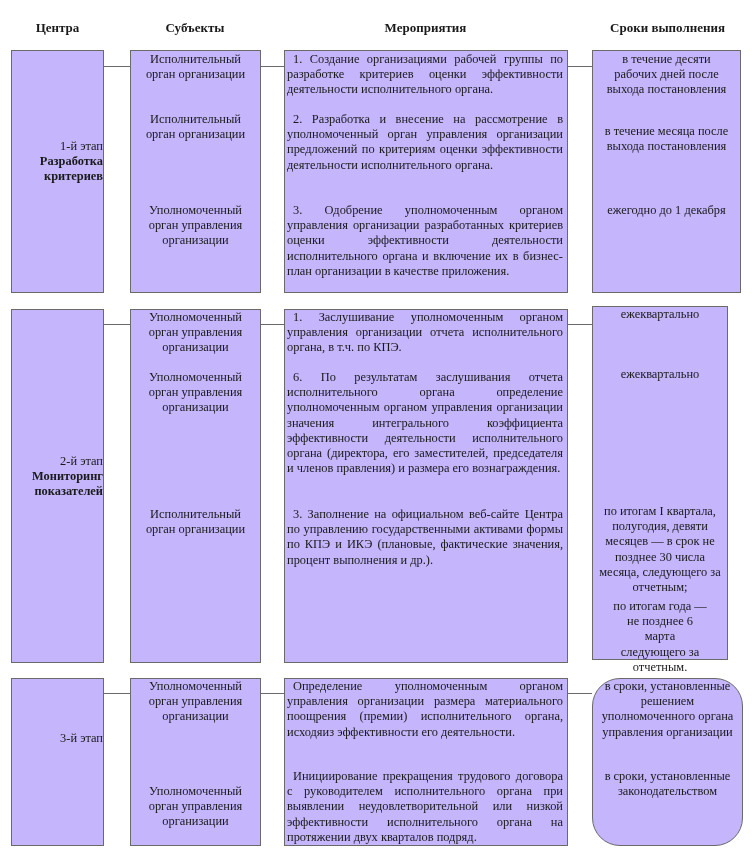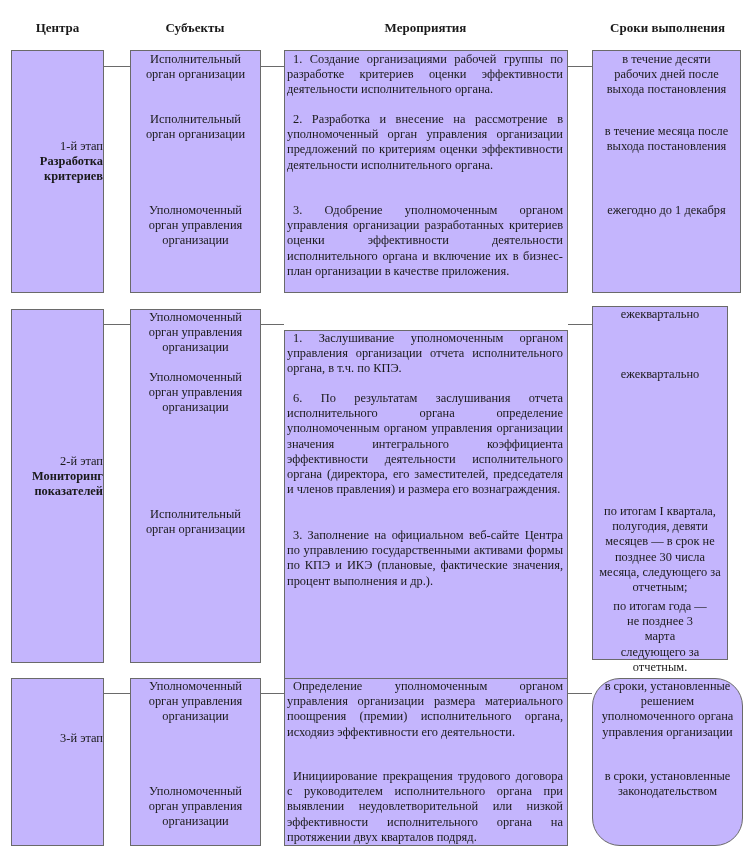--- a/index.html
+++ b/index.html
@@ -56,31 +56,31 @@
       <span class="name">Мониторинг показателей</span>
     </div>
   </div>
   <div class="conn" style="left:104px;top:324px;width:26px;"></div>
   <div class="box" style="left:130px;top:309px;width:131px;height:354px;">
     <div class="item center" style="top:0px;padding:0 8px;">Уполномоченный орган управления организации</div>
     <div class="item center" style="top:60px;padding:0 8px;">Уполномоченный орган управления организации</div>
     <div class="item center" style="top:197px;padding:0 6px;">Исполнительный орган организации</div>
   </div>
   <div class="conn" style="left:261px;top:324px;width:23px;"></div>
-  <div class="box" style="left:284px;top:309px;width:284px;height:354px;margin-top:21px;">
+  <div class="box" style="left:284px;top:309px;width:284px;height:354px;">
     <div class="item just" style="top:0px;text-indent:6px;">1. Заслушивание уполномоченным органом управления организации отчета исполнительного органа, в т.ч. по КПЭ.</div>
     <div class="item just" style="top:60px;text-indent:6px;">6. По результатам заслушивания отчета исполнительного органа определение уполномоченным органом управления организации значения интегрального коэффициента эффективности деятельности исполнительного органа (директора, его заместителей, председателя и членов правления) и размера его вознаграждения.</div>
     <div class="item just" style="top:197px;text-indent:6px;">3. Заполнение на официальном веб-сайте Центра по управлению государственными активами формы по КПЭ и ИКЭ (плановые, фактические значения, процент выполнения и др.).</div>
   </div>
   <div class="conn" style="left:568px;top:324px;width:24px;"></div>
   <div class="box" style="left:592px;top:306px;width:136px;height:354px;">
     <div class="item center" style="top:0px;">ежеквартально</div>
     <div class="item center" style="top:60px;">ежеквартально</div>
     <div class="item center" style="top:197px;padding:0 1px;">по итогам I квартала, полугодия, девяти месяцев — в срок не позднее 30 числа месяца, следующего за отчетным;</div>
-    <div class="item center" style="top:292px;padding:0 20px;">по итогам года — не позднее 3 марта следующего за отчетным.</div>
+    <div class="item center" style="top:292px;padding:0 20px;">по итогам года — не позднее 6 марта следующего за отчетным.</div>
   </div>
 </div>
 
 <div>
   <div class="box" style="left:11px;top:678px;width:93px;height:168px;">
     <div class="stage-text" style="top:52px;">
       <span>3-й этап</span>
     </div>
   </div>
   <div class="conn" style="left:104px;top:693px;width:26px;"></div>

